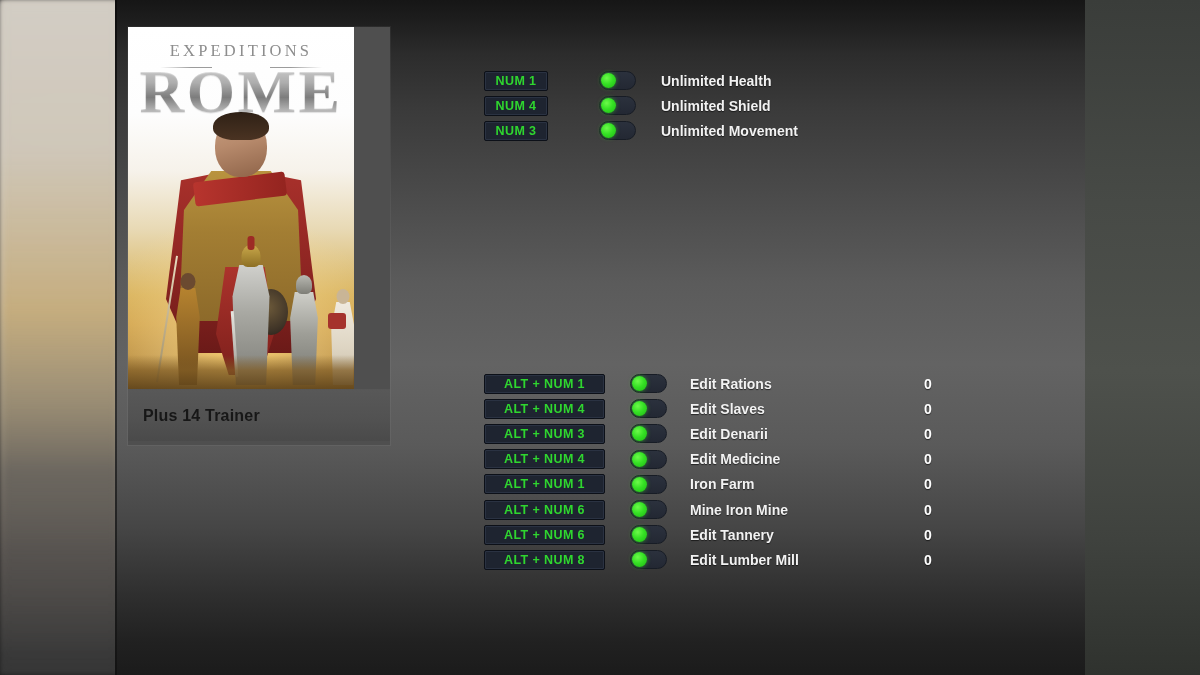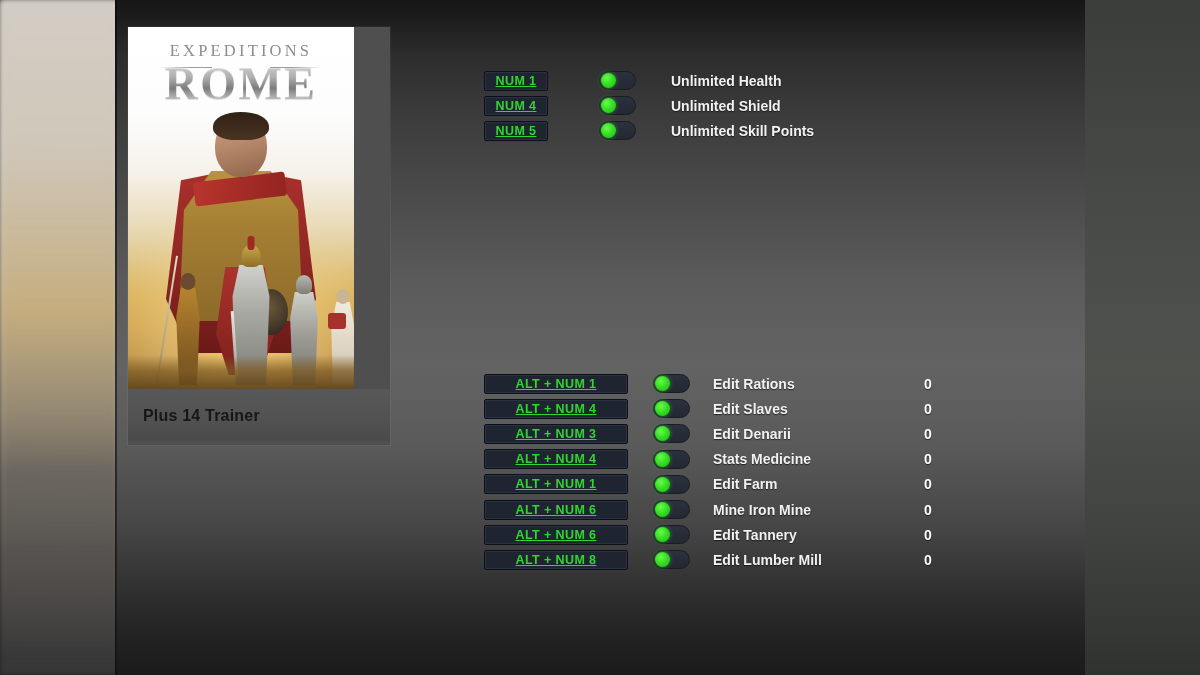--- a/index.html
+++ b/index.html
@@ -116,21 +116,21 @@
   .cover-title .exped {
     font-family: "Liberation Serif", serif;
     font-size: 16.5px;
     letter-spacing: 3.2px;
     color: #8d8d8d;
     font-weight: 400;
     text-shadow: 0 1px 0 rgba(255,255,255,0.9);
   }
   .cover-title .rome {
     font-family: "Liberation Serif", serif;
-    font-size: 46px;
+    font-size: 62px;
     letter-spacing: 2.5px;
     font-weight: 700;
     line-height: 0.95;
     margin-top: 1px;
     background: linear-gradient(180deg, #f2f2f2 0%, #c6c6c6 35%, #8e8e8e 60%, #d6d6d6 85%, #a4a4a4 100%);
     -webkit-background-clip: text;
     background-clip: text;
     color: transparent;
     text-shadow: 0 1px 1px rgba(0,0,0,0.12);
   }
@@ -277,24 +277,23 @@
     height: 20px;
     background: #1e2430;
     border: 1px solid #0c1018;
     box-shadow: inset 0 0 0 1px rgba(120,150,190,0.13);
     border-radius: 2px;
     color: #2fd62f;
     font-size: 12.5px;
     font-weight: 700;
     letter-spacing: 0.4px;
     white-space: nowrap;
-    text-decoration: underline;
   }
   .hotkey.sm { width: 64px; }
-  .hotkey.lg { width: 144px; }
+  .hotkey.lg { width: 121px; }
 
   .toggle {
     width: 37px;
     height: 19px;
     border-radius: 10px;
     background: linear-gradient(180deg, #2b313d 0%, #232833 100%);
     border: 1px solid #171c25;
     position: relative;
     flex: 0 0 auto;
   }
@@ -320,21 +319,21 @@
     color: #ffffff;
     text-shadow: 0 1px 1px rgba(0,0,0,0.6);
   }
 
   
   .col-toggle { margin-left: 0; }
   .col-label  { }
   .col-value  { }
 
   .cheats-primary .col-toggle { margin-left: 51px; }
-  .cheats-primary .col-label  { margin-left: 35px; }
+  .cheats-primary .col-label  { margin-left: 25px; }
 
   .cheats-secondary .col-toggle { margin-left: 25px; }
   .cheats-secondary .col-label  { margin-left: 23px; }
   .cheats-secondary .col-value  { position: absolute; left: 440px; }
   .cheats-secondary .cheat-row  { position: relative; }
 </style>
 </head>
 <body>
 
 <div id="root">
@@ -415,25 +414,25 @@
           <div class="cheat-label col-label">Unlimited Health</div>
         </div>
         <div class="cheat-row">
           <div class="hotkey sm">NUM 4</div>
           <div class="toggle col-toggle">
             <div class="knob"></div>
           </div>
           <div class="cheat-label col-label">Unlimited Shield</div>
         </div>
         <div class="cheat-row">
-          <div class="hotkey sm">NUM 5</div>
-          <div class="toggle col-toggle">
-            <div class="knob"></div>
-          </div>
-          <div class="cheat-label col-label">Unlimited Skill Points</div>
+          <div class="hotkey sm">NUM 3</div>
+          <div class="toggle col-toggle">
+            <div class="knob"></div>
+          </div>
+          <div class="cheat-label col-label">Unlimited Movement</div>
         </div>
       </div>
 
     <div class="cheat-section cheats-secondary">
         <div class="cheat-row">
           <div class="hotkey lg">ALT + NUM 1</div>
           <div class="toggle col-toggle">
             <div class="knob"></div>
           </div>
           <div class="cheat-label col-label">Edit Rations</div>
@@ -453,29 +452,29 @@
             <div class="knob"></div>
           </div>
           <div class="cheat-label col-label">Edit Denarii</div>
           <div class="cheat-value col-value">0</div>
         </div>
         <div class="cheat-row">
           <div class="hotkey lg">ALT + NUM 4</div>
           <div class="toggle col-toggle">
             <div class="knob"></div>
           </div>
-          <div class="cheat-label col-label">Stats Medicine</div>
+          <div class="cheat-label col-label">Edit Medicine</div>
           <div class="cheat-value col-value">0</div>
         </div>
         <div class="cheat-row">
           <div class="hotkey lg">ALT + NUM 1</div>
           <div class="toggle col-toggle">
             <div class="knob"></div>
           </div>
-          <div class="cheat-label col-label">Edit Farm</div>
+          <div class="cheat-label col-label">Iron Farm</div>
           <div class="cheat-value col-value">0</div>
         </div>
         <div class="cheat-row">
           <div class="hotkey lg">ALT + NUM 6</div>
           <div class="toggle col-toggle">
             <div class="knob"></div>
           </div>
           <div class="cheat-label col-label">Mine Iron Mine</div>
           <div class="cheat-value col-value">0</div>
         </div>

